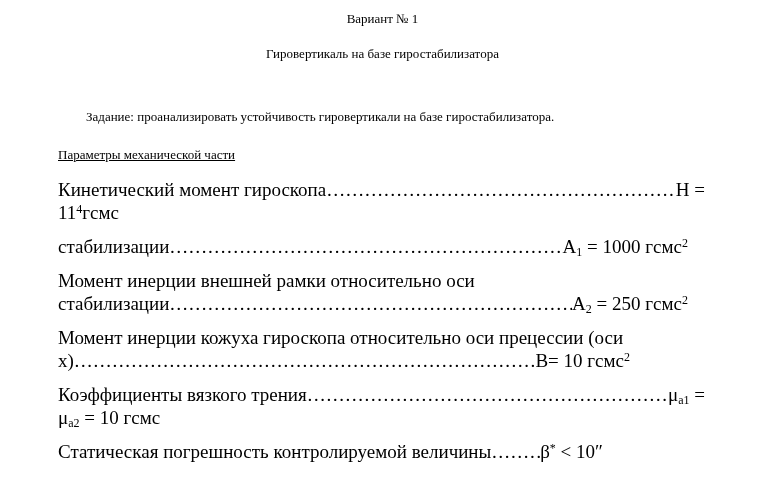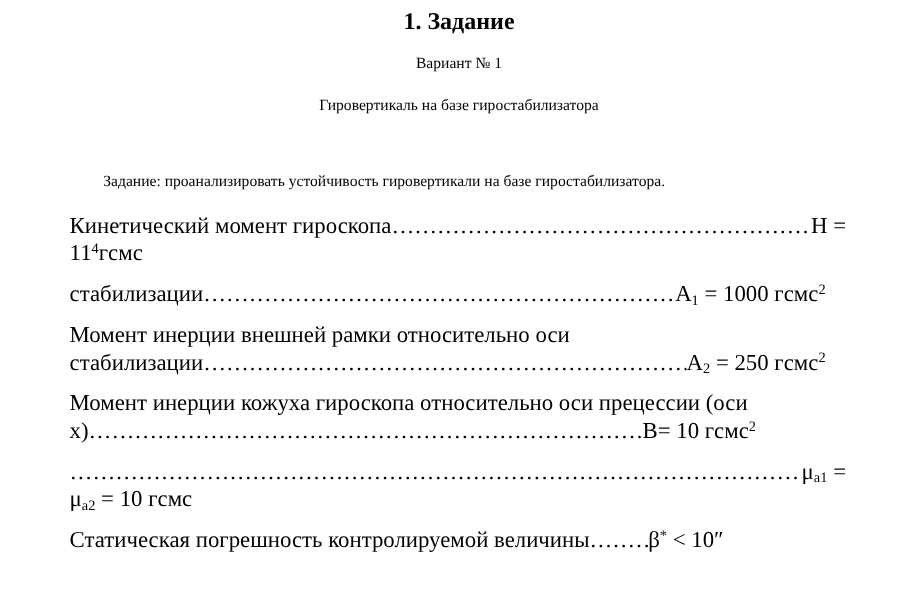--- a/index.html
+++ b/index.html
@@ -22,28 +22,28 @@
   .w-b { width:572px; }
   .w-c { width:545px; }
   sup { font-size:12px; line-height:0; vertical-align:6px; }
   sub { font-size:12px; line-height:0; vertical-align:-3px; }
 </style>
 </head>
 <body>
 
 <div class="page">
 
-  <div class="center title">1. Задание</div>
 
   <div class="center pline-solo">Вариант № 1</div>
 
   <div class="center pline-solo">Гировертикаль на базе гиростабилизатора</div>
 
   <div class="pline-solo task">Задание: проанализировать устойчивость гировертикали на базе гиростабилизатора.</div>
 
+  <div class="pline-solo"><span class="heading">Параметры механической части</span></div>
 
   <div class="para">
     <div class="pline w-full">
         <span class="lbl">Кинетический момент гироскопа</span>
         <span class="leader"><span>…………………………………………………………………………………………………………</span></span>
         <span class="val">Н =</span>
       </div>
     <div class="pline">
         <span class="val"><span>11</span><sup>4</sup><span>гсмс</span></span>
       </div>
@@ -74,20 +74,21 @@
       </div>
     <div class="pline w-b">
         <span class="lbl">х)</span>
         <span class="leader"><span>…………………………………………………………………………………………………………</span></span>
         <span class="val"><span>В= 10 гсмс</span><sup>2</sup></span>
       </div>
   </div>
 
   <div class="para">
     <div class="pline w-full">
+        <span class="lbl">Коэффициенты вязкого трения</span>
         <span class="leader"><span>…………………………………………………………………………………………………………</span></span>
         <span class="val"><span>μ</span><sub>а1</sub><span> =</span></span>
       </div>
     <div class="pline">
         <span class="val"><span>μ</span><sub>а2</sub><span> = 10 гсмс</span></span>
       </div>
   </div>
 
   <div class="para">
     <div class="pline w-c">

